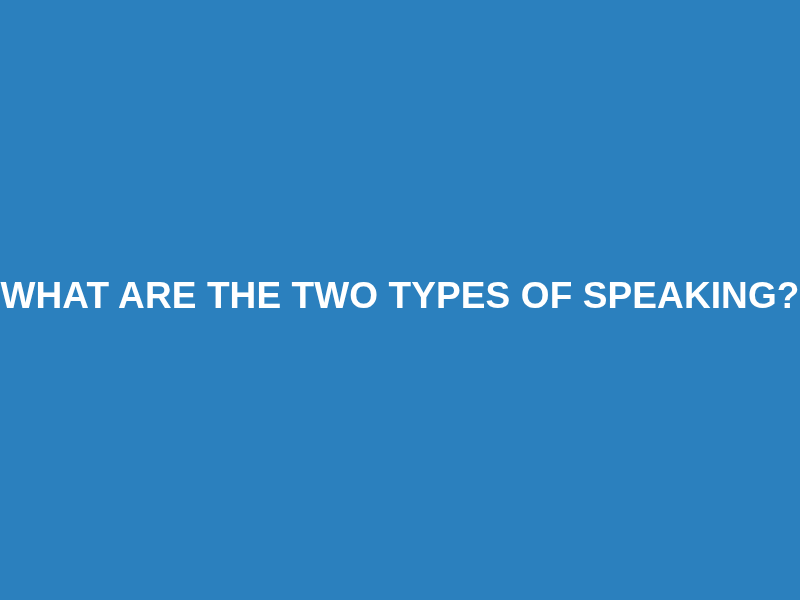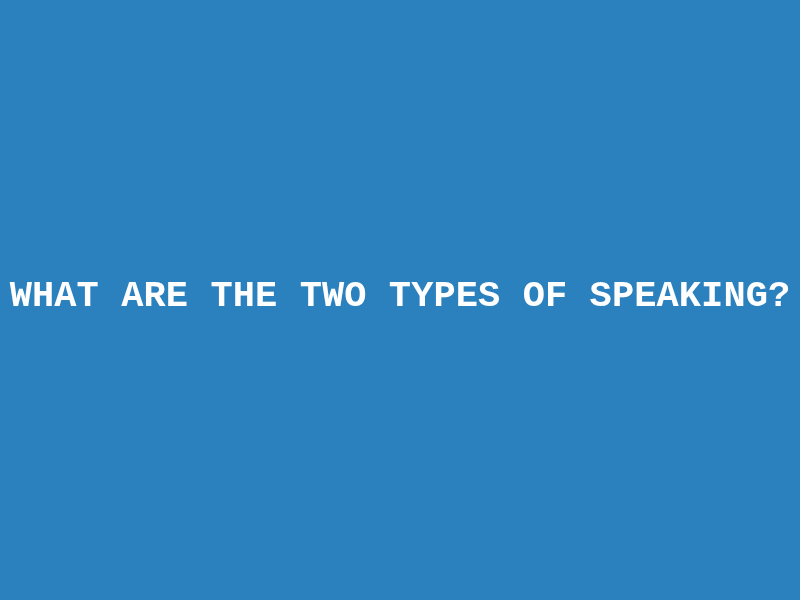--- a/index.html
+++ b/index.html
@@ -32,21 +32,21 @@
     flex-direction: column;
     align-items: center;
     justify-content: center;
     
     transform: translateY(-4px);
   }
   .headline {
     margin: 12px;
     padding: 0;
     color: #ffffff;
-    font-family: Liberation Mono, monospace;
+    font-family: Liberation Sans, sans-serif;
     font-weight: 700;
     font-size: 37px;
     line-height: 44px;
     letter-spacing: 0.1px;
     text-align: right;
     text-transform: uppercase;
     white-space: nowrap;
     -webkit-font-smoothing: antialiased;
   }
 </style>

